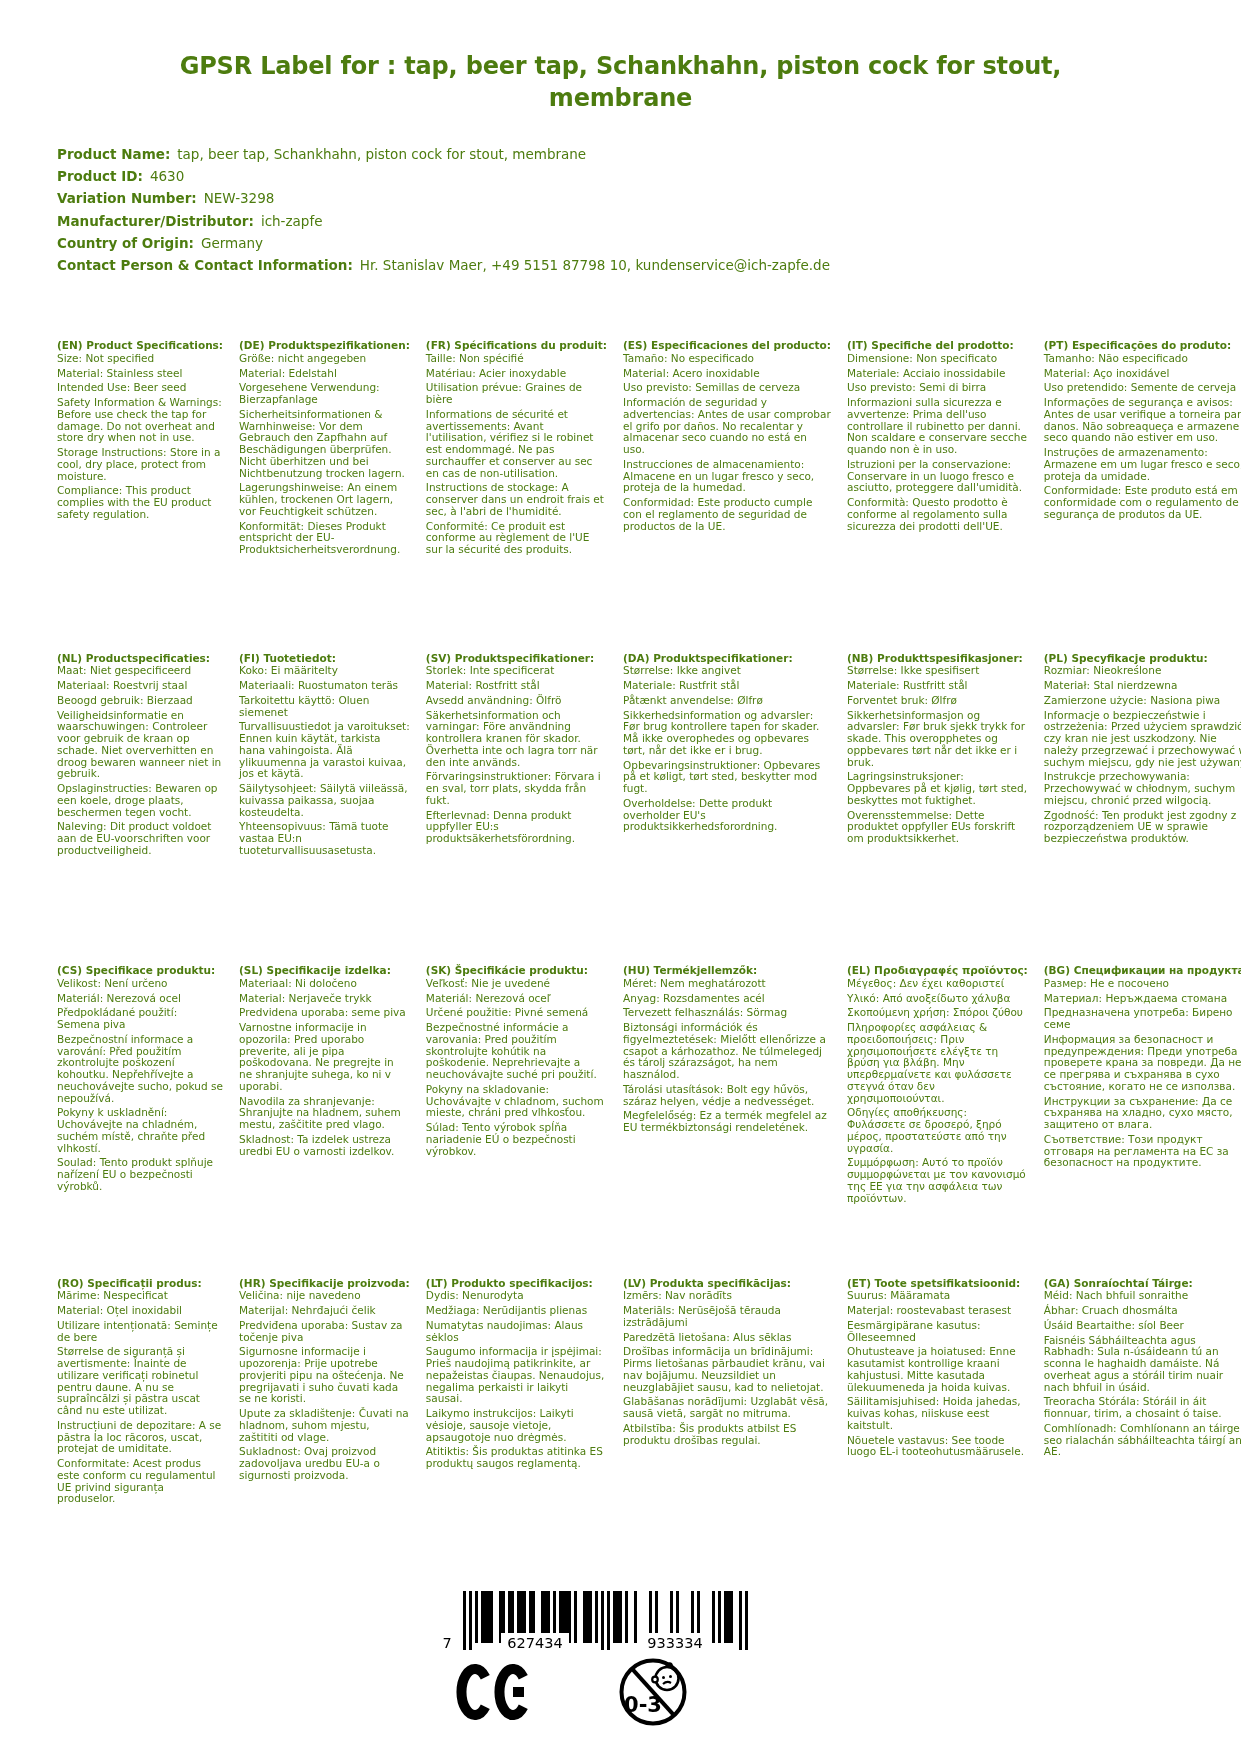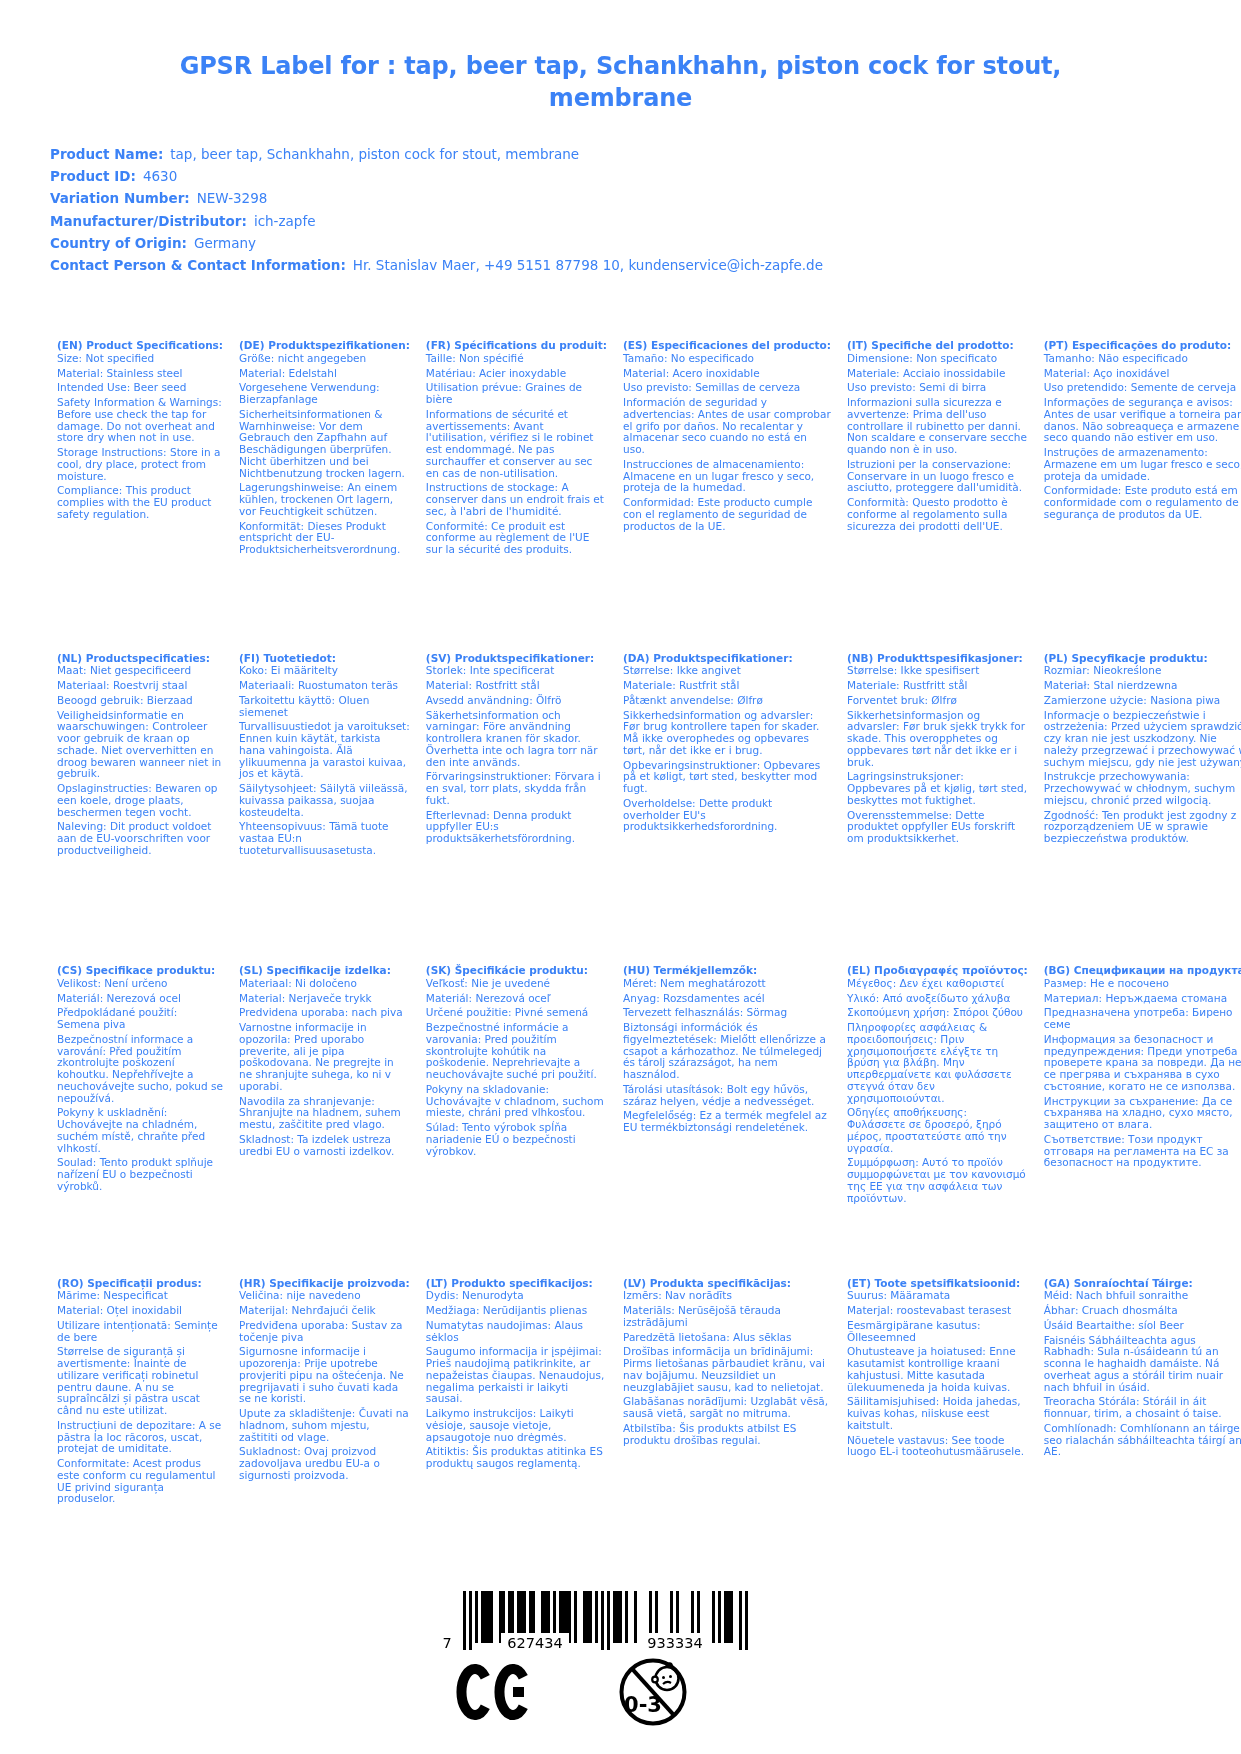--- a/index.html
+++ b/index.html
@@ -1,26 +1,26 @@
 <!DOCTYPE html>
 <html><head>
 <meta charset="utf-8">
 <style>
   * { margin:0; padding:0; box-sizing:border-box; }
   html,body { background:#ffffff; }
   .page {
     position:relative; width:1241px; height:1754px; background:#ffffff;
-    font-family:"DejaVu Sans","Liberation Sans",sans-serif; color:#3b82f6; overflow:hidden;
+    font-family:"DejaVu Sans","Liberation Sans",sans-serif; color:#4d7c0f; overflow:hidden;
   }
   .title {
     position:absolute; top:50px; left:50%; transform:translateX(-50%);
     width:990px; text-align:center; font-size:24px; font-weight:bold;
     line-height:1.35; letter-spacing:-0.2px;
   }
-  .product-info { position:absolute; top:147px; left:50px; width:1120px; font-size:13.5px; line-height:15.8px; }
+  .product-info { position:absolute; top:147px; left:57px; width:1120px; font-size:13.5px; line-height:15.8px; }
   .pi-row { margin-bottom:6.4px; white-space:nowrap; }
   .pi-label { font-weight:bold; }
   .pi-value { margin-left:7px; }
   .lang-grid {
     position:absolute; top:340px; left:57px; width:1160px;
     display:grid; grid-template-columns:repeat(6,1fr); grid-template-rows:repeat(4,312.5px);
     column-gap:4px;
   }
   .lang-cell { font-size:10.5px; line-height:1.12; padding-right:12px; overflow:visible; }
   .lang-heading { font-weight:bold; white-space:nowrap; margin-bottom:1px; }
@@ -220,21 +220,21 @@
           <p class="lang-item">Pokyny k uskladnění: Uchovávejte na chladném, suchém místě, chraňte před vlhkostí.</p>
           <p class="lang-item">Soulad: Tento produkt splňuje nařízení EU o bezpečnosti výrobků.</p>
         </div>
   </div>
 
   <div class="lang-cell">
     <div class="lang-heading">(SL) Specifikacije izdelka:</div>
     <div class="lang-body">
           <p class="lang-item">Materiaal: Ni določeno</p>
           <p class="lang-item">Material: Nerjaveče trykk</p>
-          <p class="lang-item">Predvidena uporaba: nach piva</p>
+          <p class="lang-item">Predvidena uporaba: seme piva</p>
           <p class="lang-item">Varnostne informacije in opozorila: Pred uporabo preverite, ali je pipa poškodovana. Ne pregrejte in ne shranjujte suhega, ko ni v uporabi.</p>
           <p class="lang-item">Navodila za shranjevanje: Shranjujte na hladnem, suhem mestu, zaščitite pred vlago.</p>
           <p class="lang-item">Skladnost: Ta izdelek ustreza uredbi EU o varnosti izdelkov.</p>
         </div>
   </div>
 
   <div class="lang-cell">
     <div class="lang-heading">(SK) Špecifikácie produktu:</div>
     <div class="lang-body">
           <p class="lang-item">Veľkosť: Nie je uvedené</p>

